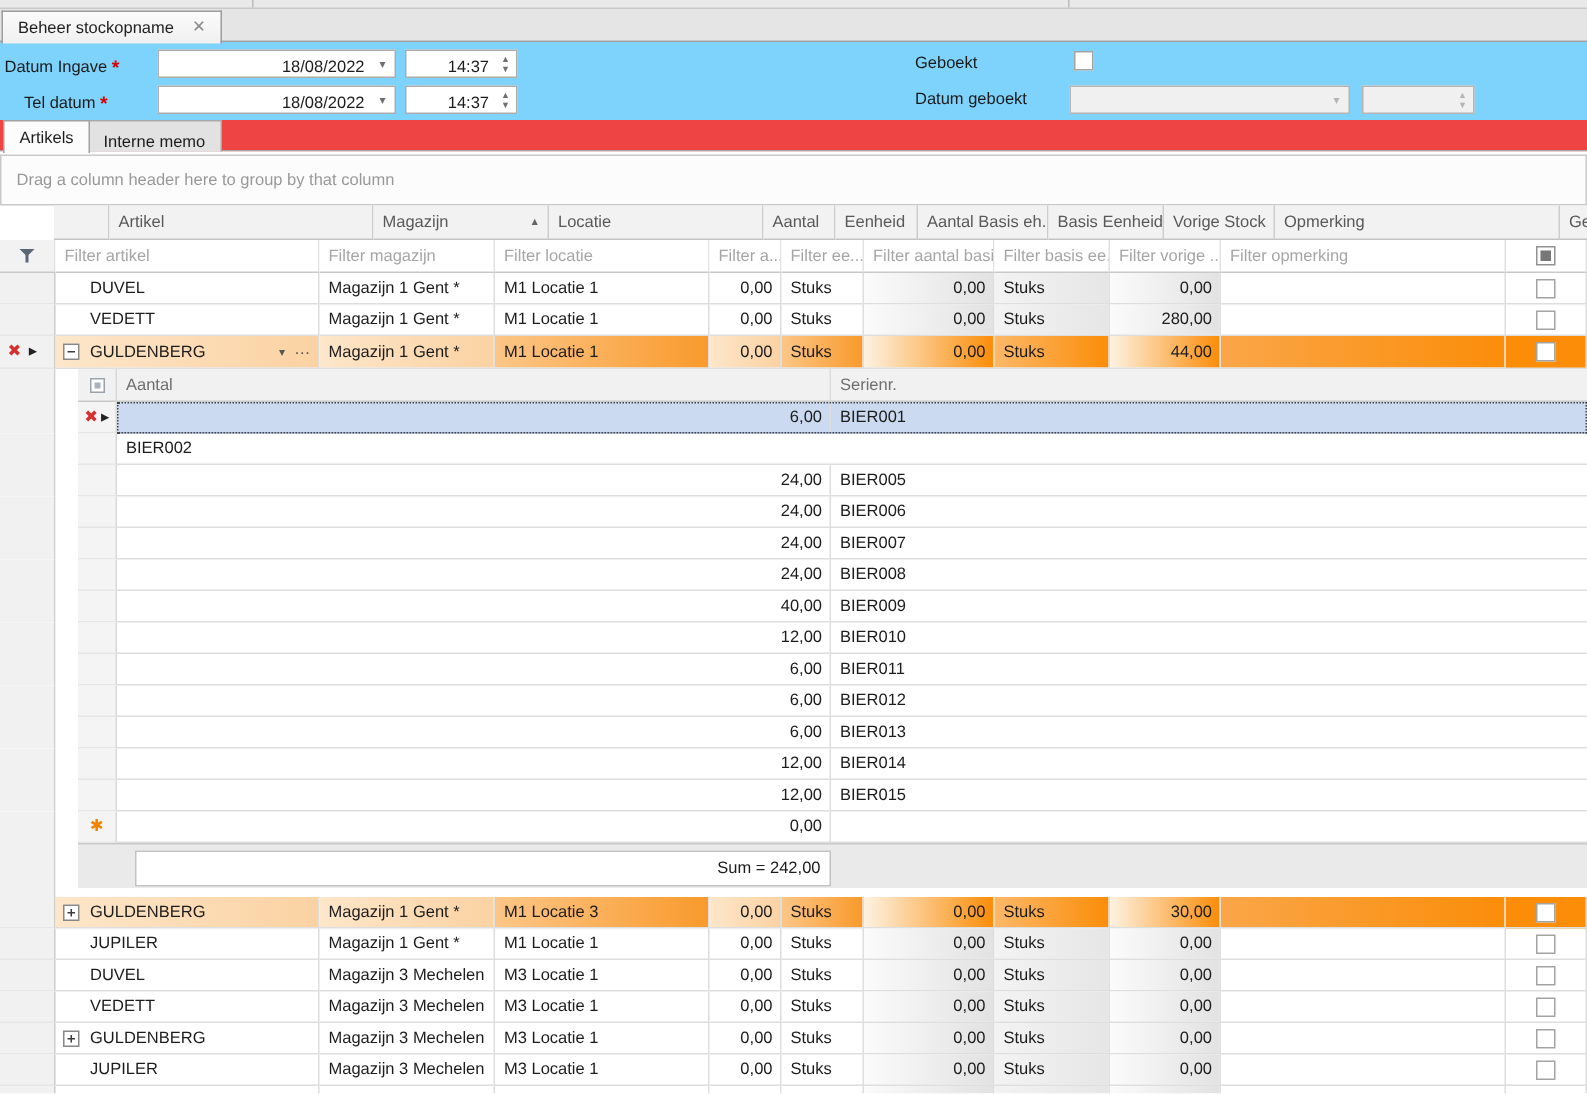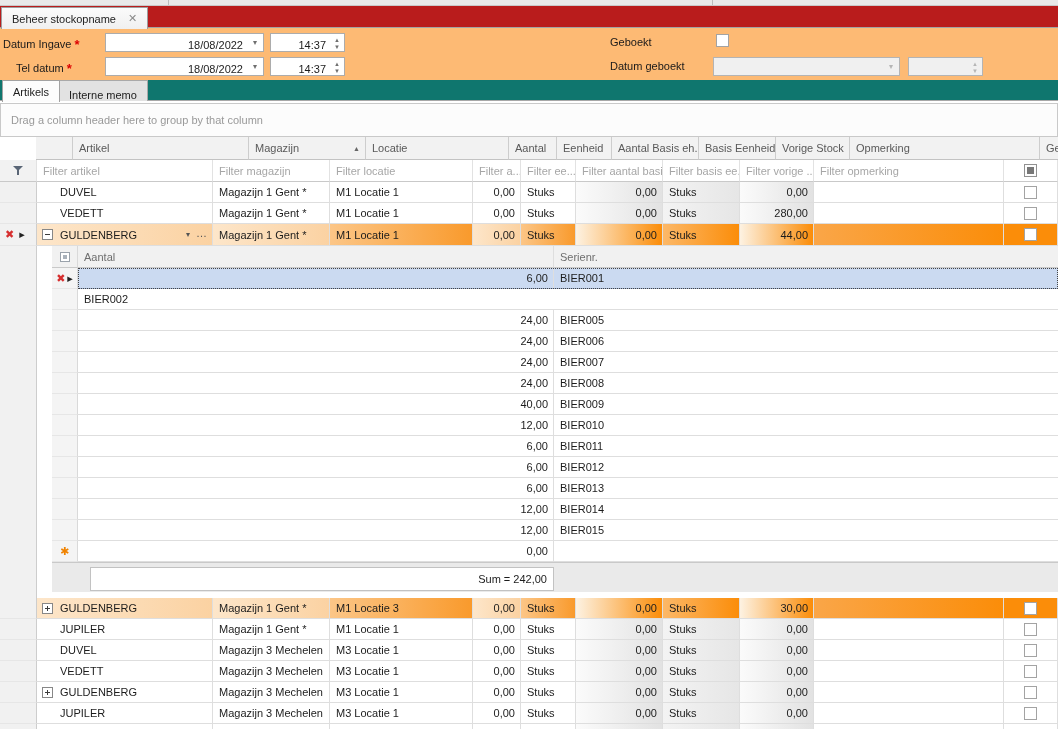--- a/index.html
+++ b/index.html
@@ -4,40 +4,40 @@
 <style>
   * { box-sizing: border-box; margin: 0; padding: 0; }
   html,body { width:1058px; height:729px; overflow:hidden; }
   body { font-family:"Liberation Sans","DejaVu Sans",sans-serif; font-size:11px; color:#1c1c1c; background:#fff; position:relative; }
 
   
   .top-strip { position:absolute; left:0; top:0; width:1058px; height:6px; background:#e9e9e9; border-bottom:1px solid #c9c9c9; }
   .top-strip .tick { position:absolute; top:0; width:1px; height:5px; background:#bdbdbd; }
 
   
-  .doctab-bar { position:absolute; left:0; top:6px; width:1058px; height:22px; background:#b91c1c; border-bottom:1px solid #a3a3a3; }
+  .doctab-bar { position:absolute; left:0; top:6px; width:1058px; height:22px; background:#e5e5e5; border-bottom:1px solid #a3a3a3; }
   .doctab { position:absolute; left:1px; top:1px; height:22px; z-index:2; background:linear-gradient(#fbfbfb,#f0f0f0); border:1px solid #9e9e9e; border-bottom:none; display:flex; align-items:center; padding:0 10px; }
   .doctab .title { margin-right:12px; color:#222; }
   .doctab .close { color:#8a8a8a; font-size:11px; line-height:11px; cursor:default; }
 
   
-  .form { position:absolute; left:0; top:28px; width:1058px; height:52px; background:#fdba74; }
+  .form { position:absolute; left:0; top:28px; width:1058px; height:52px; background:#7dd3fc; }
   .f-label { position:absolute; color:#1a1a1a; white-space:nowrap; }
   .req { color:#dd0000; font-weight:bold; font-size:13px; position:relative; top:1px; margin-left:3px; }
   .editor { position:absolute; height:19px; background:#fff; border:1px solid #acacac; display:flex; align-items:flex-end; }
   .editor .val { flex:1; text-align:right; padding-right:4px; }
   .btn-dd { width:16px; text-align:center; color:#6f6f6f; font-size:8px; line-height:17px; }
   .spin { width:14px; display:flex; flex-direction:column; align-items:center; justify-content:center; line-height:7px; }
   .spin span { font-size:6px; color:#6f6f6f; height:7px; }
   .editor.disabled { background:#f0f0f0; border-color:#b4b4b4; }
   .editor.disabled .btn-dd, .editor.disabled .spin span { color:#b5b5b5; }
   .checkbox { width:13px; height:13px; background:#fff; border:1px solid #a3a3a3; display:inline-block; }
 
   
-  .tabs2 { position:absolute; left:0; top:80px; width:1058px; height:21px; background:#0f766e; border-bottom:1px solid #a8a8a8; }
+  .tabs2 { position:absolute; left:0; top:80px; width:1058px; height:21px; background:#ef4444; border-bottom:1px solid #a8a8a8; }
   .tab { position:absolute; top:0; height:22px; display:flex; align-items:center; padding:0 10px; z-index:2; }
   .tab.active { left:2px; background:#fcfcfc; border:1px solid #a2a2a2; border-bottom:none; }
   .tab.inactive { left:58px; height:21px; background:#e2e2e2; border:1px solid #a9a9a9; border-bottom:none; z-index:1;align-items:flex-end; }
 
   
   .grid { position:absolute; left:0; top:101px; width:1058px; height:628px; background:#fff; overflow:hidden; }
   .group-panel { margin-top:2px; height:34px; border:1px solid #c9c9c9; background:#fcfcfc; color:#999; display:flex; align-items:center; padding-left:10px; }
 
   .g-row { display:grid; grid-template-columns:37px 176px 117px 143px 48px 55px 87px 77px 74px 190px 54px; width:1058px; height:21px; }
   .cell { border-right:1px solid #dedede; border-bottom:1px solid #dedede; display:flex; align-items:center; overflow:hidden; white-space:nowrap; }

